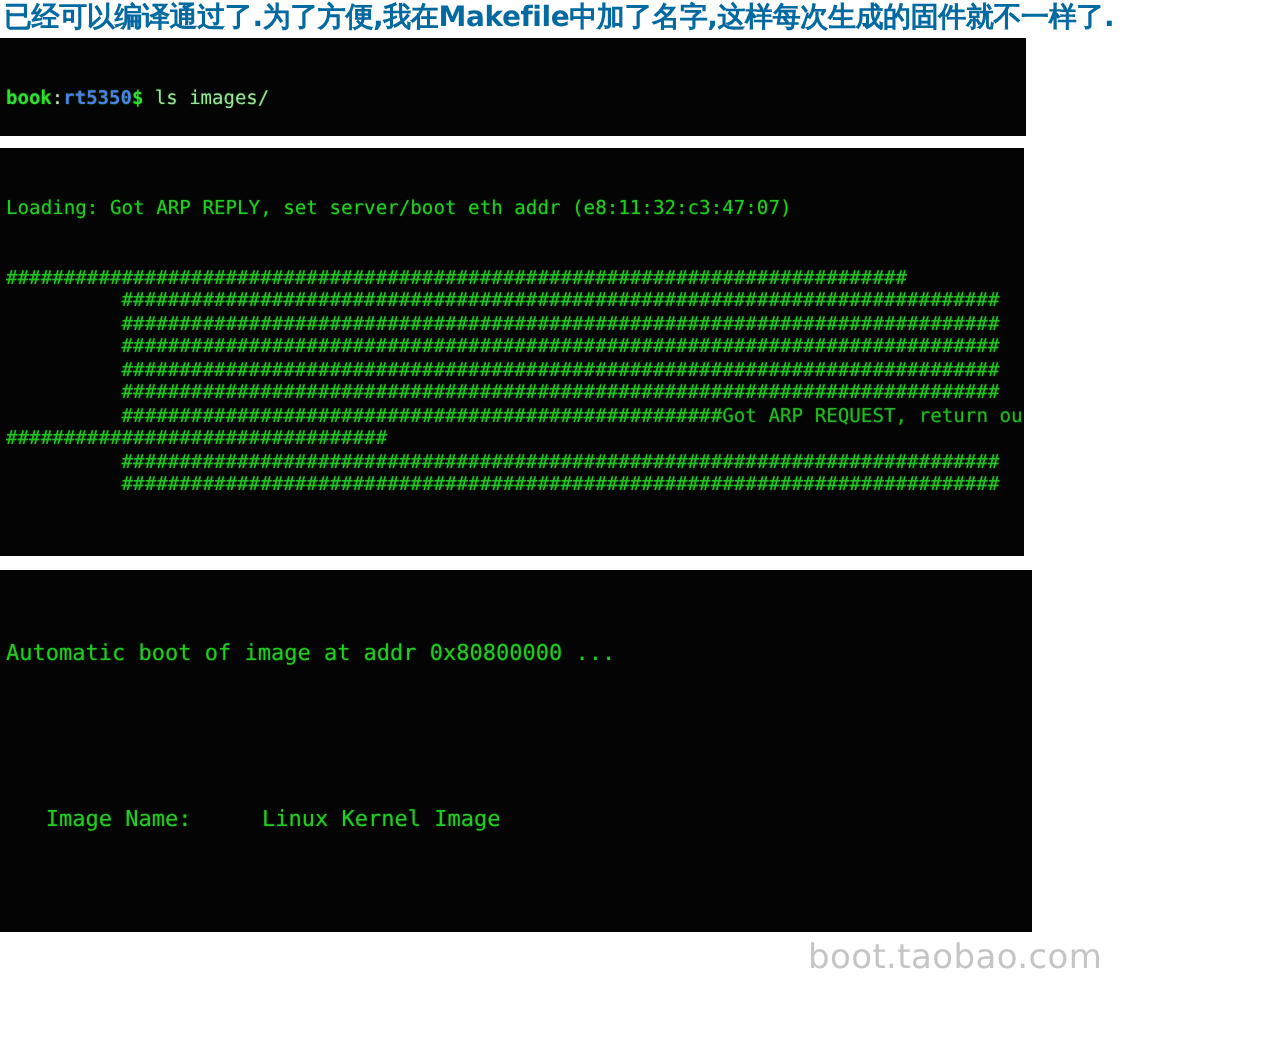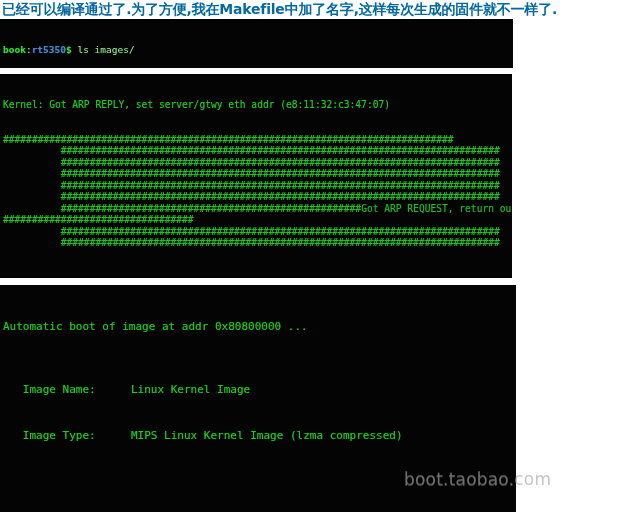--- a/index.html
+++ b/index.html
@@ -70,39 +70,39 @@
     width: 512px;
     height: 204px;
     font-size: 9.6px;
     line-height: 11.5px;
   }
   
   #term-boot {
     left: 0px;
     top: 285px;
     width: 516px;
-    height: 227px;
+    height: 181px;
     font-size: 11px;
     line-height: 15.6px;
     padding: 3px 3px;
   }
 
   .line { display: block; min-height: 1px; }
 
   
   .p-user { color: #2ee02e; font-weight: 700; }
   .p-colon { color: #d8d8d8; }
   .p-host { color: #4d7fe8; font-weight: 700; }
   .p-dollar { color: #2ee02e; font-weight: 700; }
   .cmd { color: #9fe09f; }
   .hash { color: #24c424; letter-spacing: 0px; }
   .msg-inline { color: #24b824; }
 
   
-  .bl-key { display: inline-block; width: 128px; }
+  .bl-key { display: inline-block; width: 128px; margin-top: 20px; }
 
   
   #watermark {
     position: absolute;
     left: 404px;
     top: 469px;
     font-family: "DejaVu Sans", sans-serif;
     font-size: 17px;
     color: rgba(150,150,150,0.55);
     letter-spacing: 0.2px;
@@ -121,21 +121,21 @@
     <span class="line"><span class="p-user">book</span><span class="p-colon">:</span><span class="p-host">rt5350</span><span class="p-dollar">$</span><span class="cmd"> ls images/</span></span>
 
     
 
     
 
     
   </div>
 
   <div class="term" id="term-tftp">
-    <span class="line">Kernel: Got ARP REPLY, set server/gtwy eth addr (e8:11:32:c3:47:07)</span>
+    <span class="line">Loading: Got ARP REPLY, set server/boot eth addr (e8:11:32:c3:47:07)</span>
     <div id="hash-block"><span class="line"><span></span><span class="hash">##############################################################################</span></span><span class="line"><span>          </span><span class="hash">############################################################################</span></span><span class="line"><span>          </span><span class="hash">############################################################################</span></span><span class="line"><span>          </span><span class="hash">############################################################################</span></span><span class="line"><span>          </span><span class="hash">############################################################################</span></span><span class="line"><span>          </span><span class="hash">############################################################################</span></span><span class="line"><span>          </span><span class="hash">####################################################</span><span class="msg-inline">Got ARP REQUEST, return our IP</span></span><span class="line"><span></span><span class="hash">#################################</span></span><span class="line"><span>          </span><span class="hash">############################################################################</span></span><span class="line"><span>          </span><span class="hash">############################################################################</span></span></div>
     
     
   </div>
 
   <div class="term" id="term-boot">
     <span class="line">Automatic boot of image at addr 0x80800000 ...</span>
 
     <span class="line"><span class="bl-key">   Image Name:</span><span>Linux Kernel Image</span></span>
     <span class="line"><span class="bl-key">   Image Type:</span><span>MIPS Linux Kernel Image (lzma compressed)</span></span>

